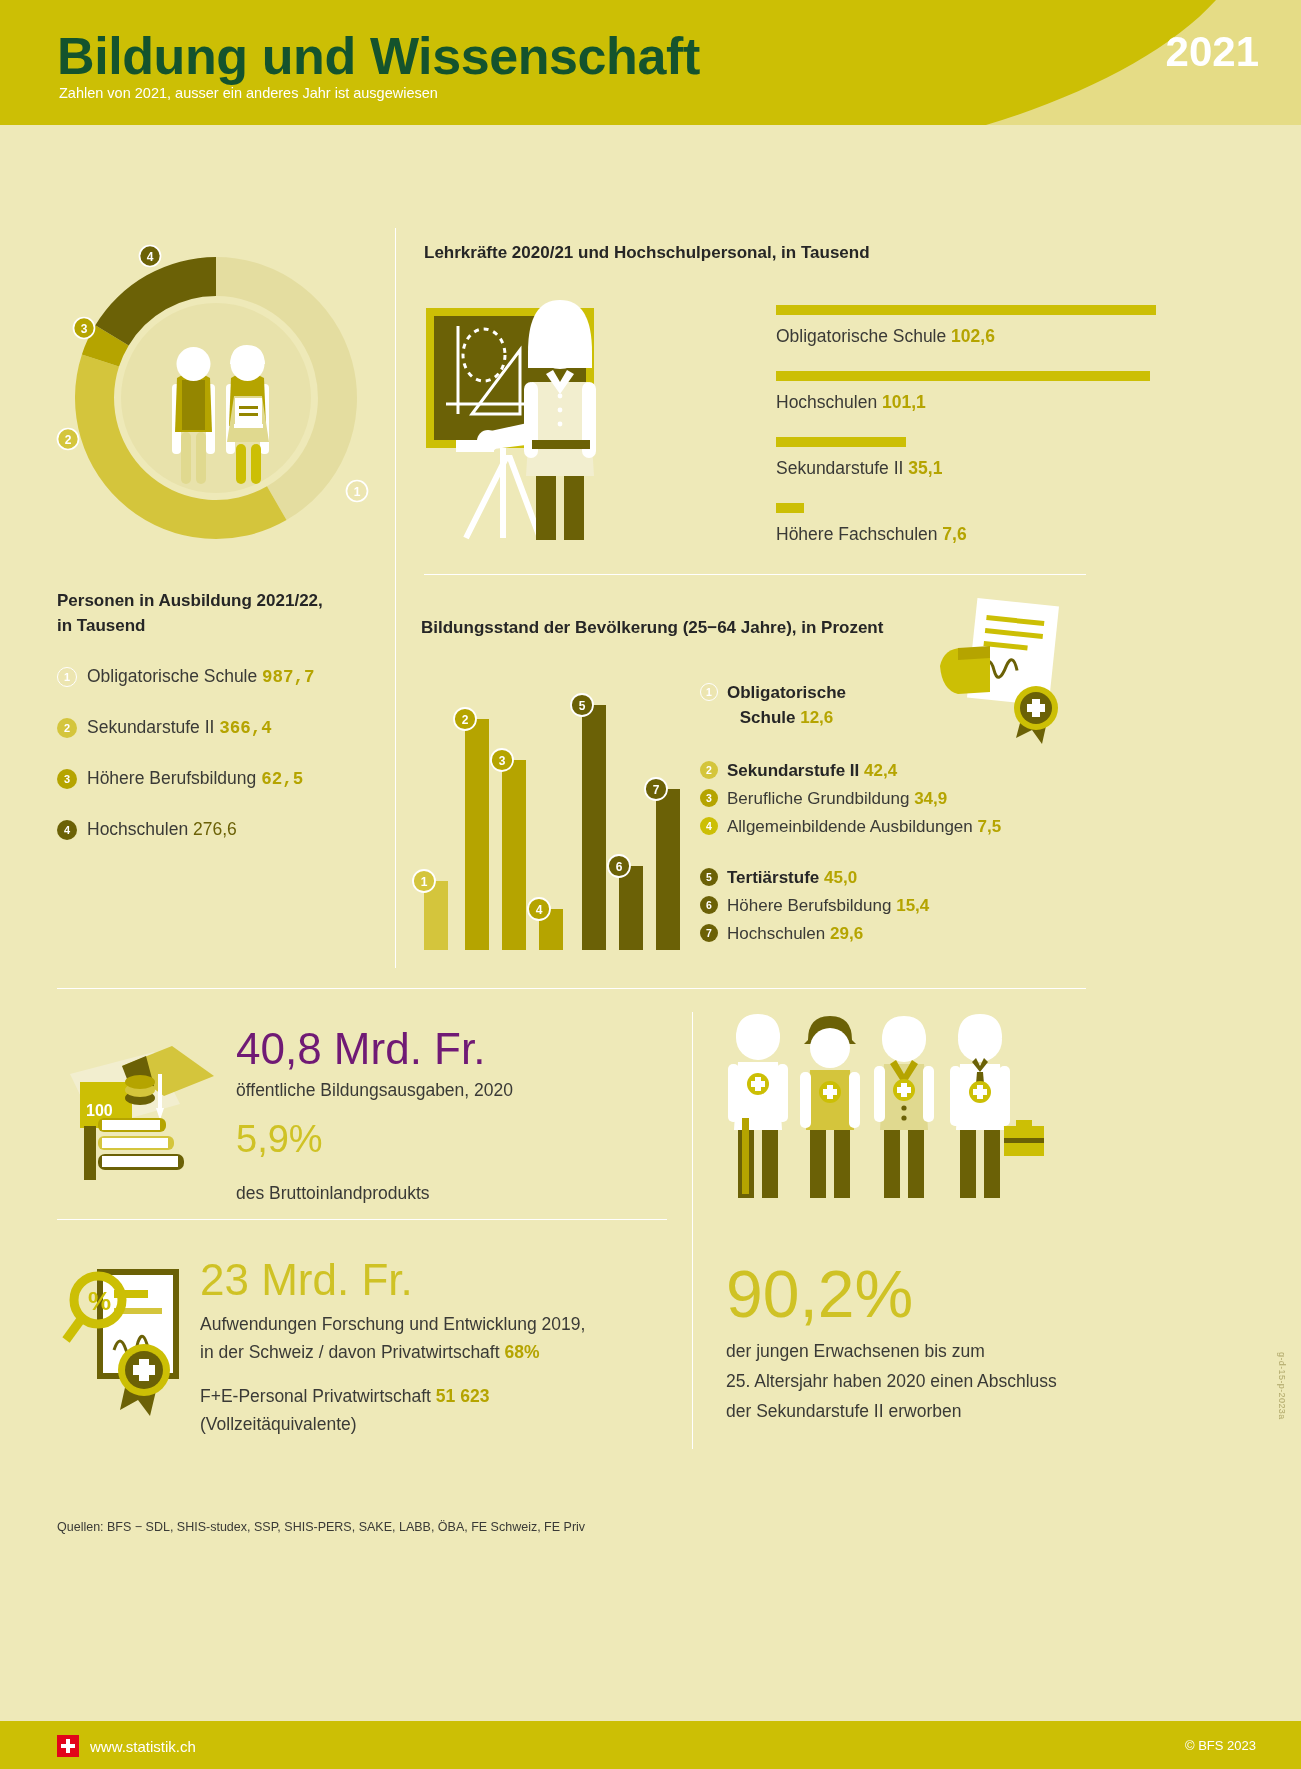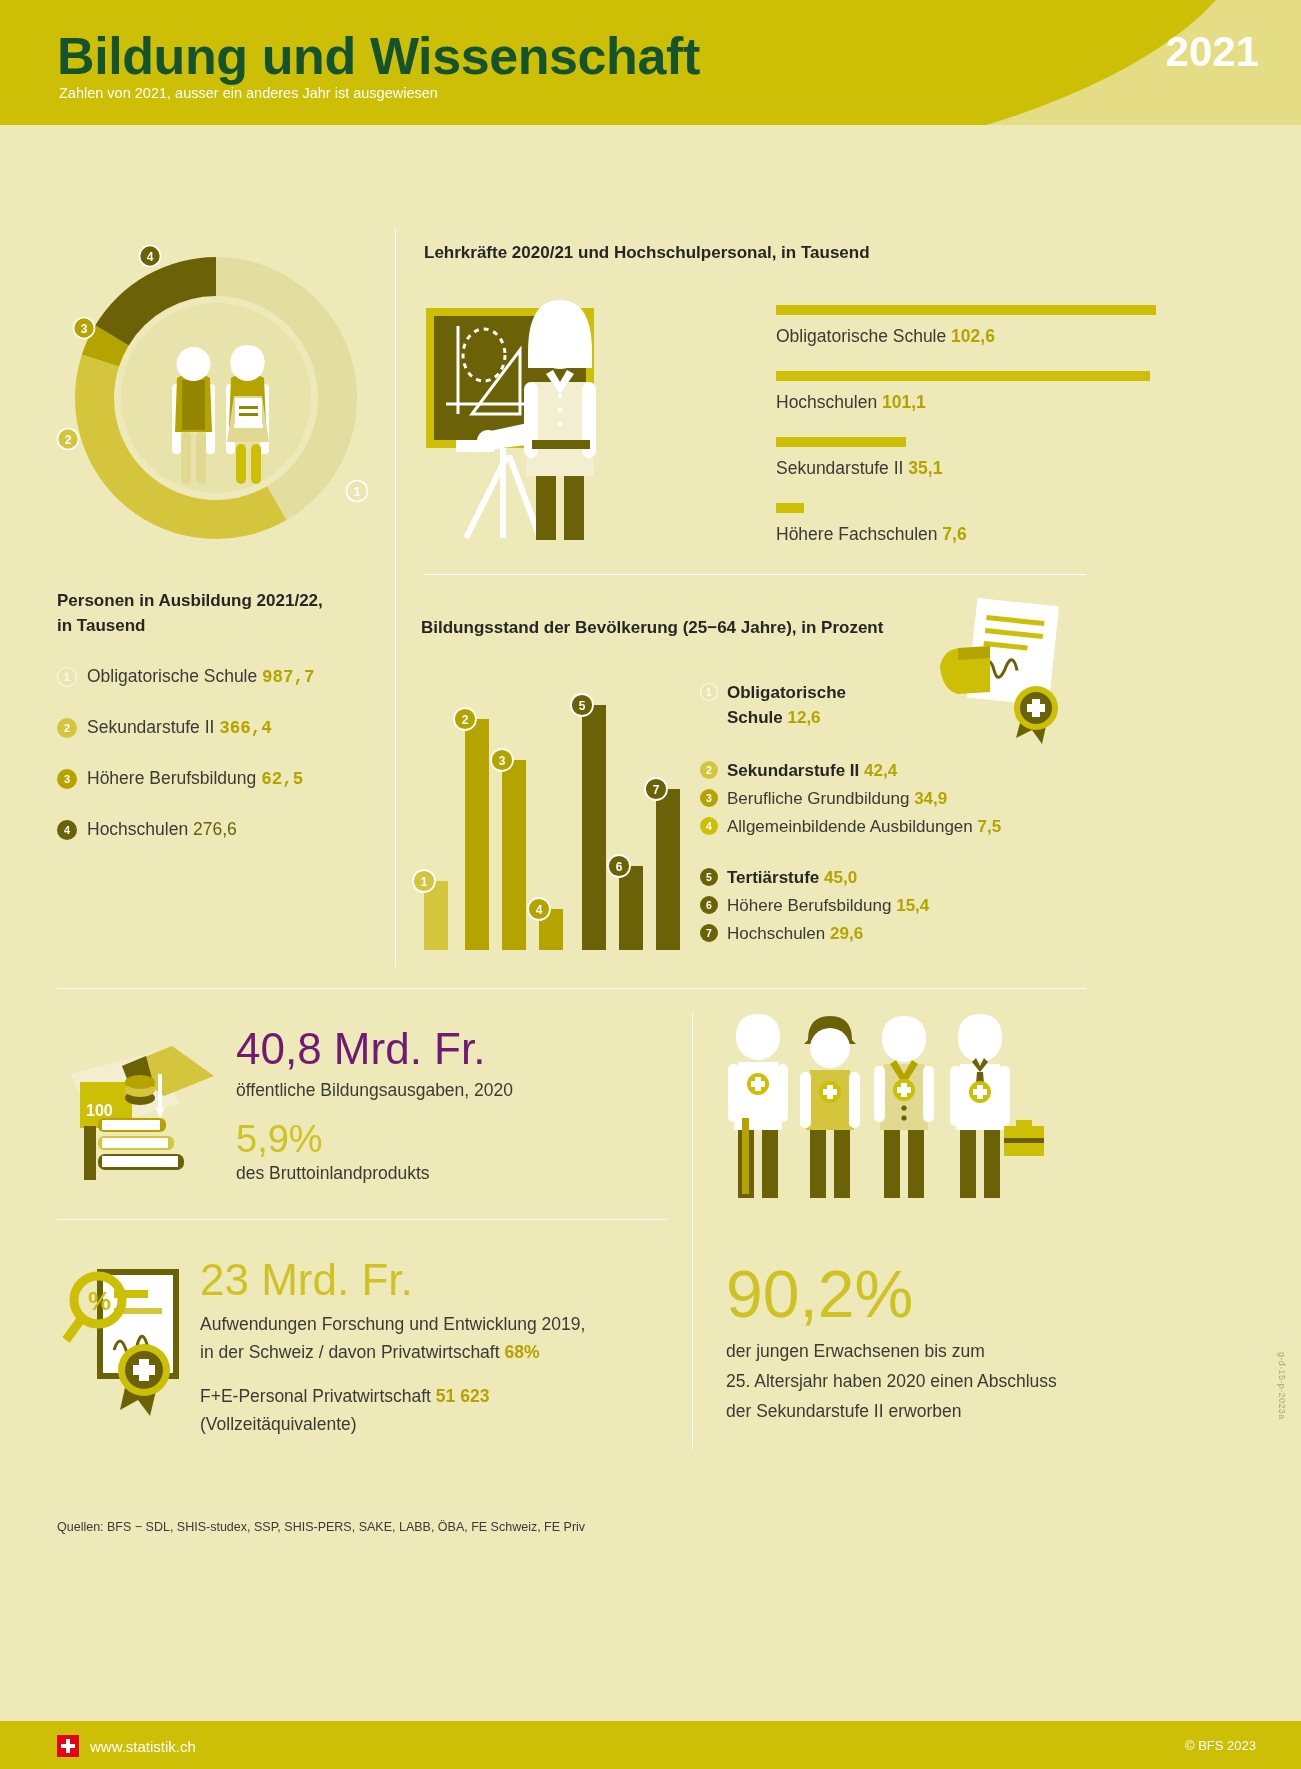--- a/index.html
+++ b/index.html
@@ -53,30 +53,30 @@
   .bt-val { color:#b5a400; font-weight:bold; }
 
   
   .bild-title { left:421px; top:618px; }
   .bild-chart { position:absolute; left:410px; top:660px; width:270px; height:300px; }
   .bild-legend { position:absolute; left:700px; top:680px; width:400px; }
   .lg-group { margin-bottom:16px; }
   .lg-row { display:flex; align-items:flex-start; margin-bottom:3px; }
   .lg-bul { width:18px; height:18px; border-radius:50%; flex:0 0 18px; margin-right:9px; margin-top:3px;
             display:flex; align-items:center; justify-content:center; font-size:10.5px; font-weight:bold; }
-  .lg-txt { font-size:17px; color:#3a3a36; line-height:25px; }
+  .lg-txt { font-size:17px; color:#3a3a36; line-height:25px;text-align:center; }
   .lg-txt.bold { font-weight:bold; color:#262626; }
   .lg-val { color:#b5a400; font-weight:bold; }
   .cert-ill { position:absolute; left:938px; top:596px; width:130px; height:150px; }
 
   .blkA { position:absolute; left:236px; top:1022px; width:440px; }
   .blkA .n1 { font-size:44px; color:#701a75; line-height:54px; }
   .blkA .c1 { font-size:17.5px; color:#3a3a36; margin-top:4px; }
   .blkA .n2 { font-size:38px; color:#cfc225; line-height:48px; margin-top:14px; }
-  .blkA .c2 { font-size:17.5px; color:#3a3a36; margin-top:0; }
+  .blkA .c2 { font-size:17.5px; color:#3a3a36; margin-top:20px; }
   .illA { position:absolute; left:62px; top:1030px; width:160px; height:150px; }
 
   .blkB { position:absolute; left:200px; top:1252px; width:470px; }
   .blkB .n1 { font-size:44px; color:#cfc225; line-height:56px; }
   .blkB .c1 { font-size:17.5px; color:#3a3a36; line-height:28px; margin-top:2px; }
   .blkB .c2 { font-size:17.5px; color:#3a3a36; line-height:28px; margin-top:16px; }
   .illB { position:absolute; left:62px; top:1258px; width:140px; height:160px; }
 
   .blkC { position:absolute; left:726px; top:1256px; width:420px; }
   .blkC .n1 { font-size:66px; color:#cfc225; line-height:76px; }

